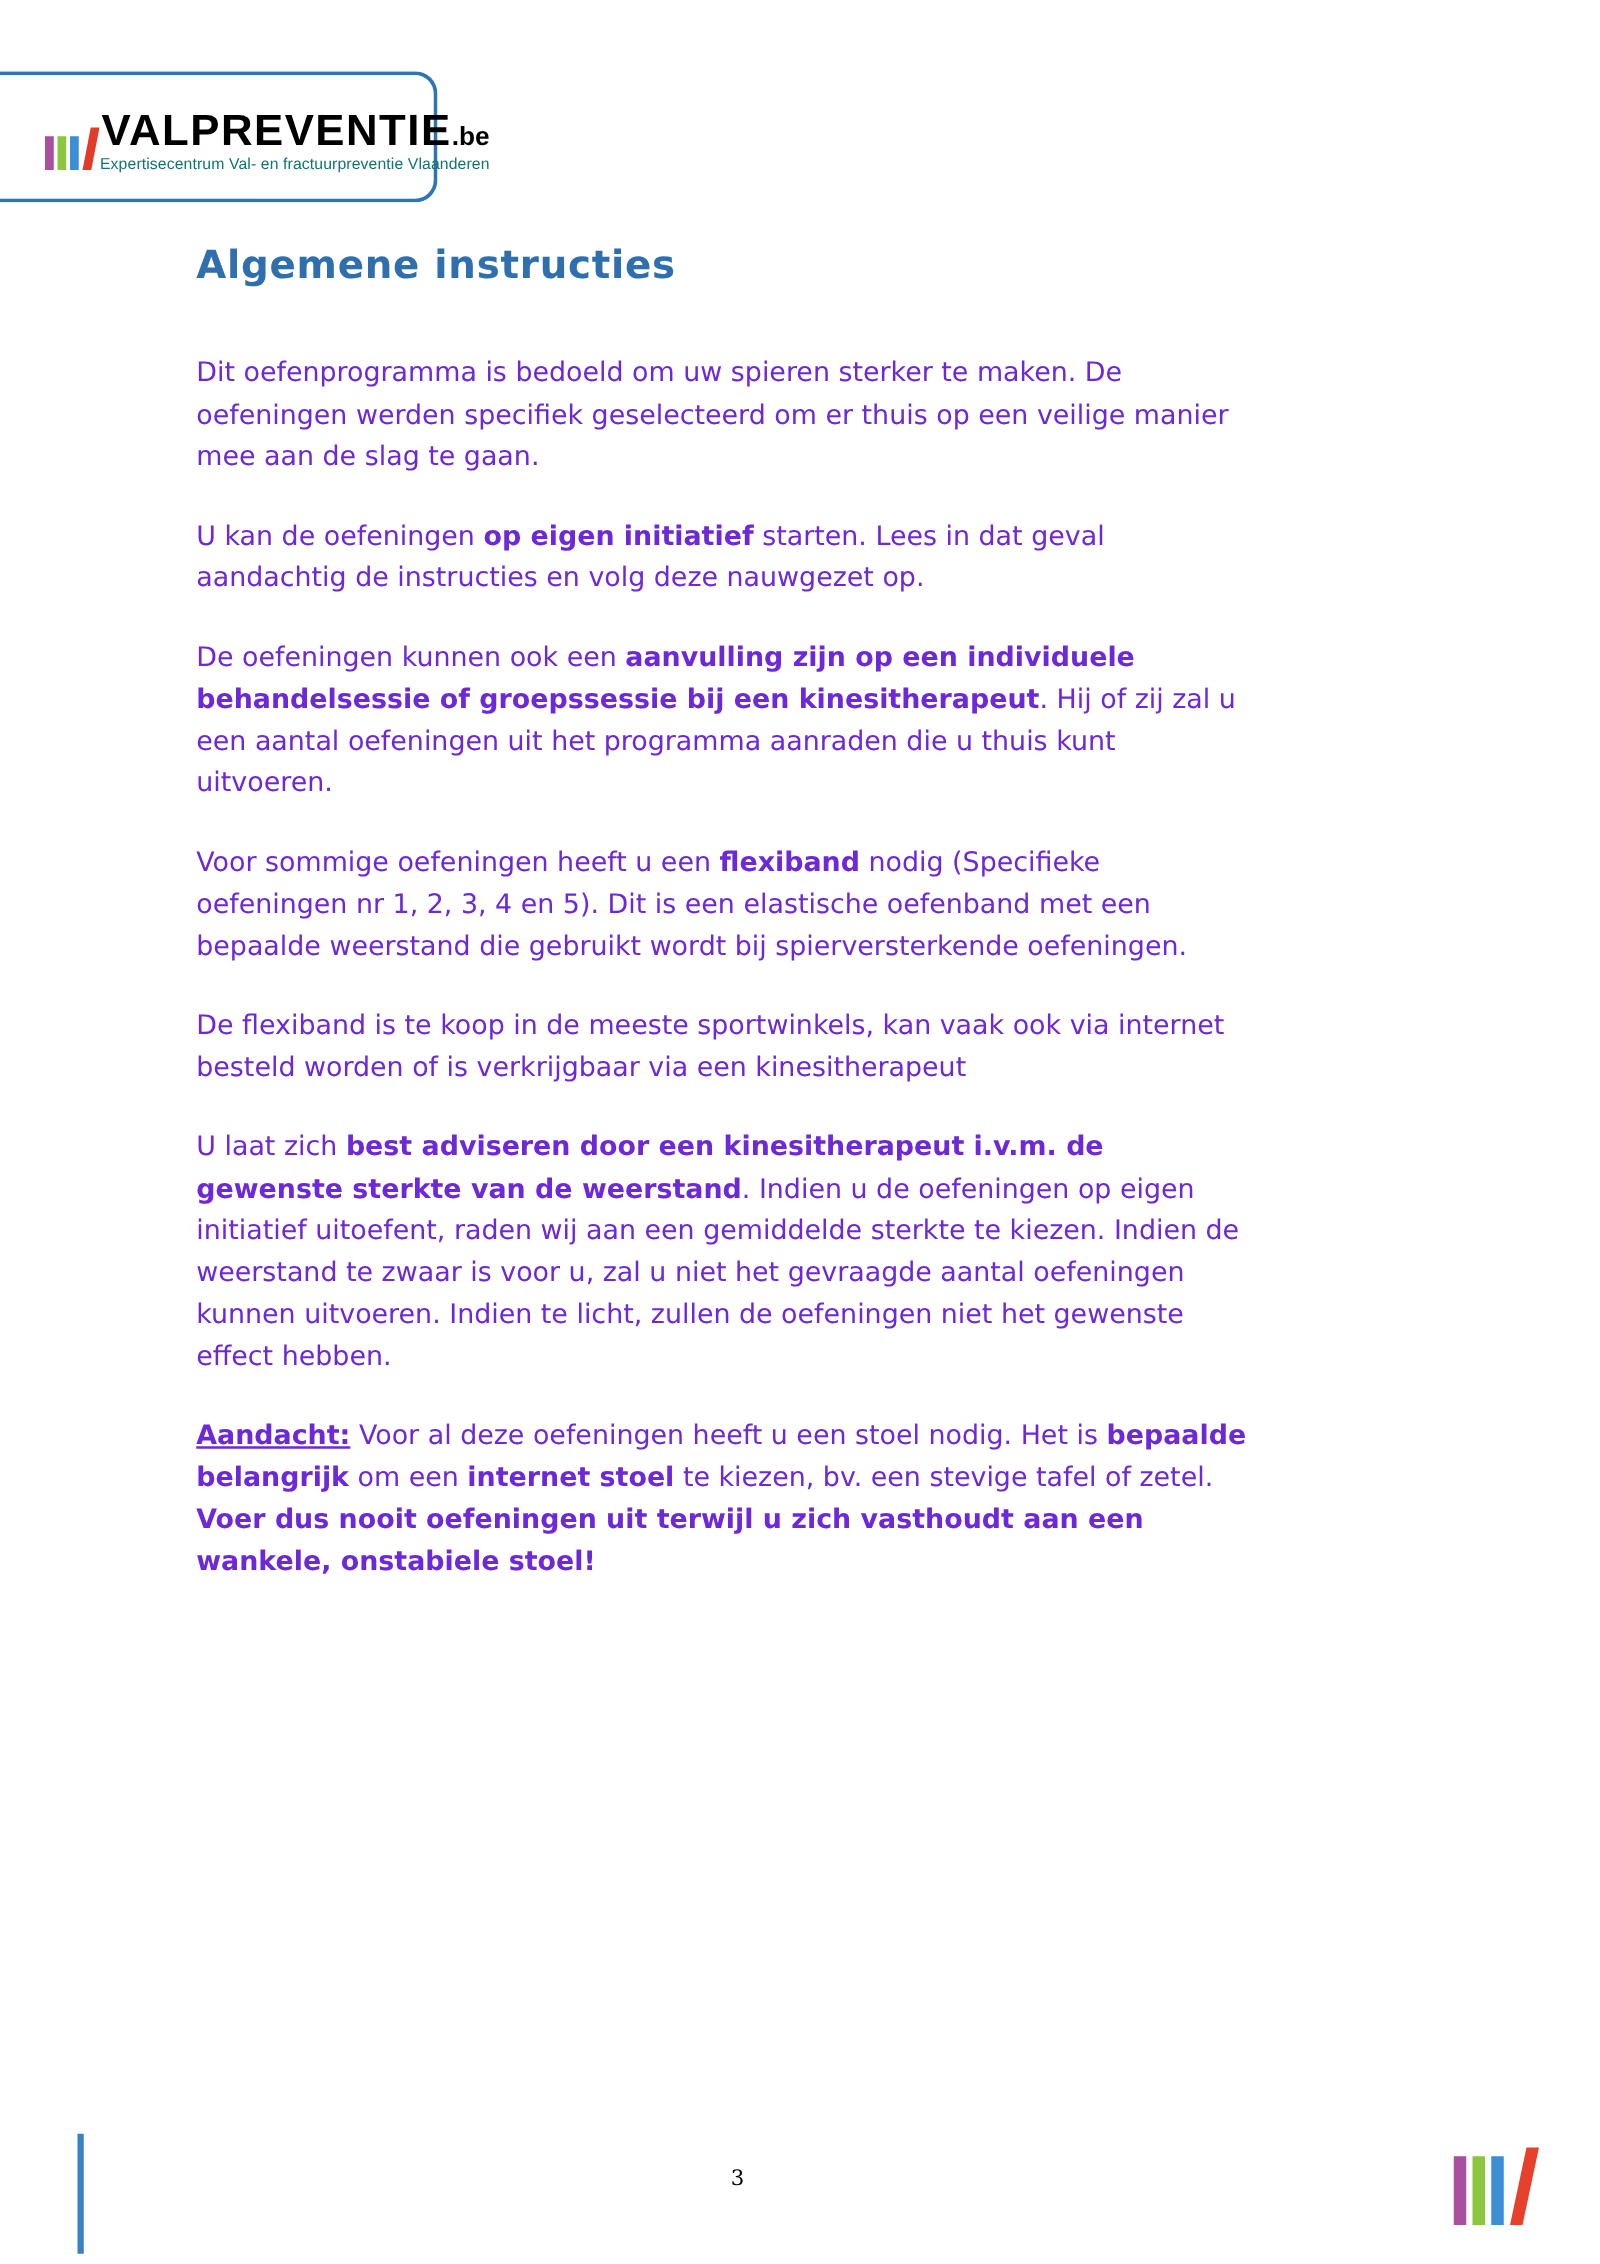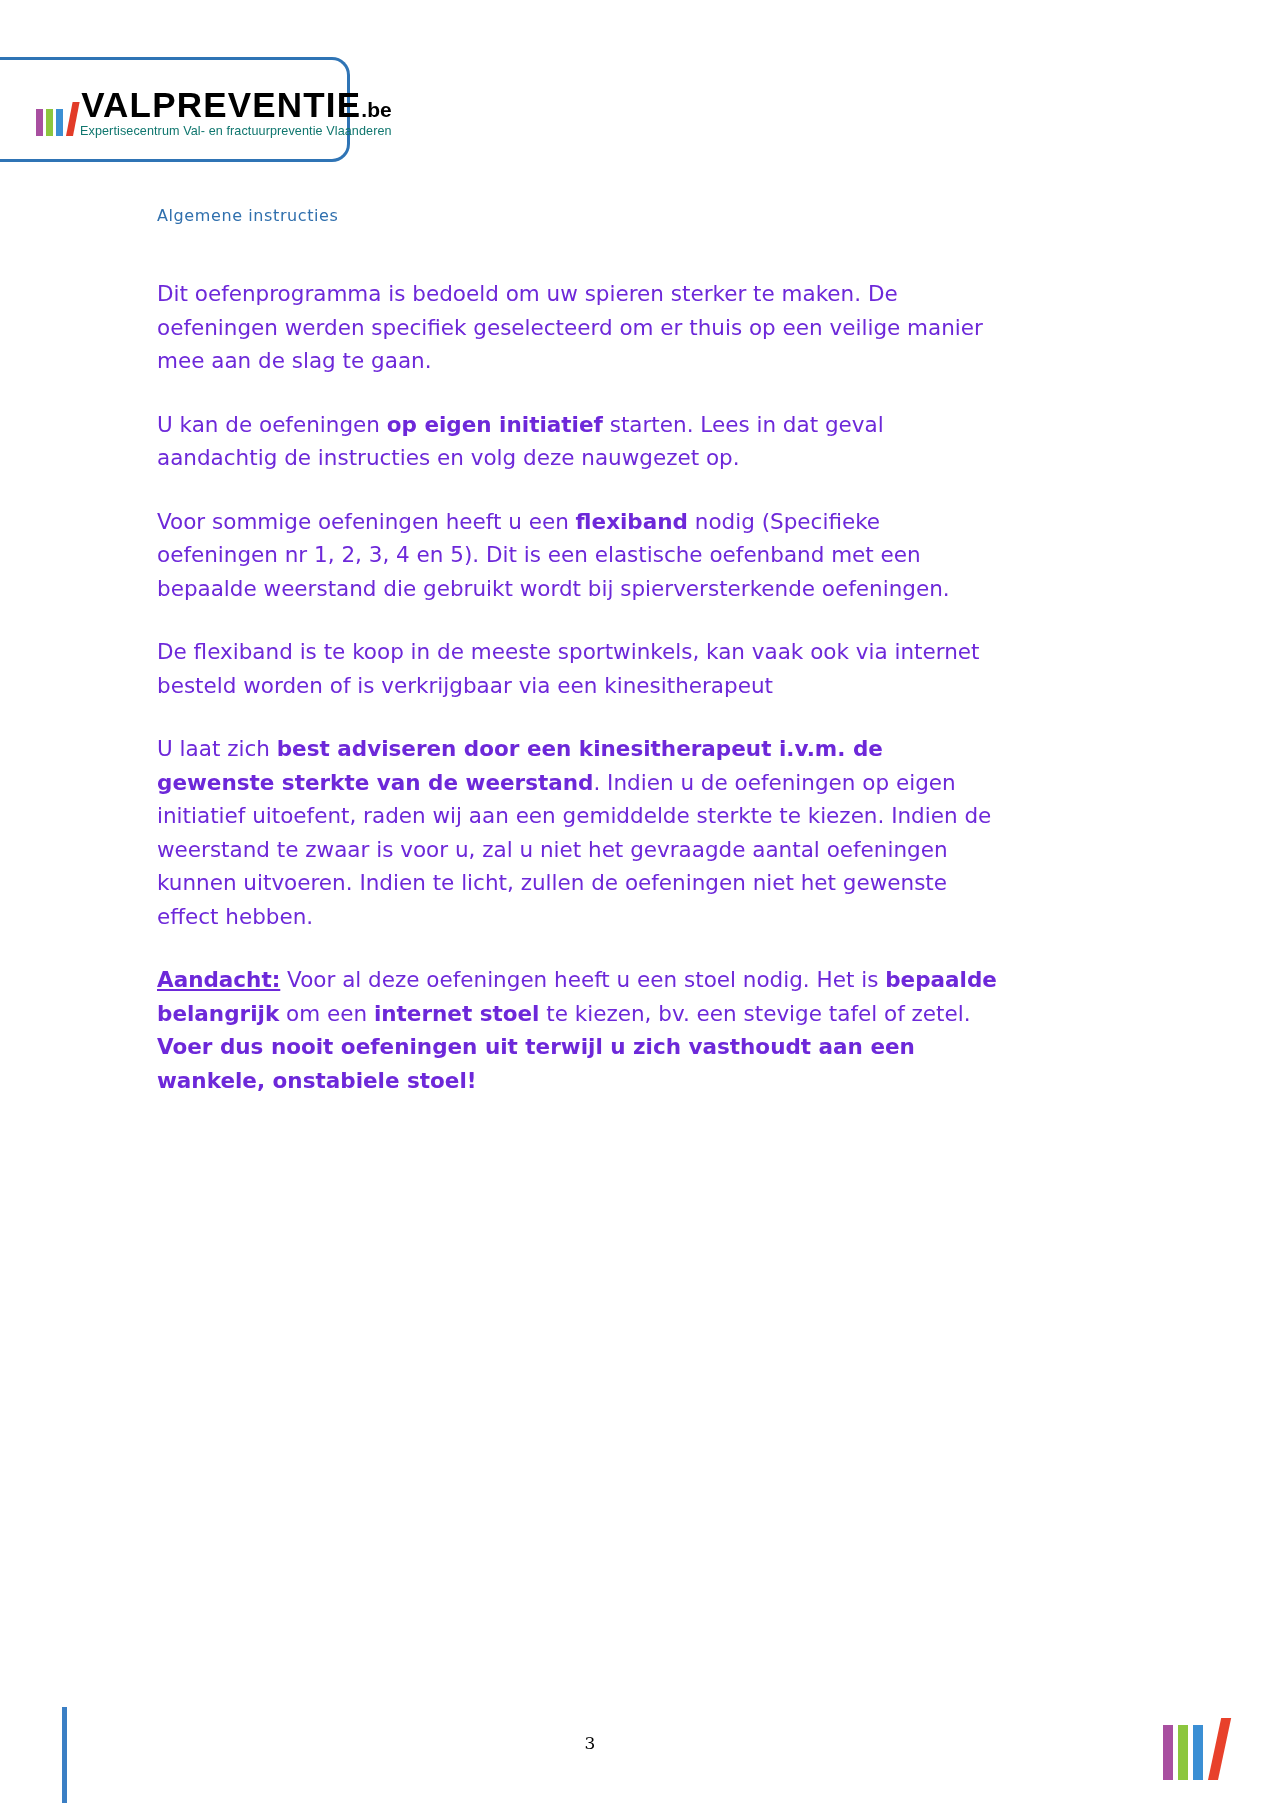--- a/index.html
+++ b/index.html
@@ -84,25 +84,25 @@
 
   
   .content {
     position: absolute;
     left: 157px;
     top: 190px;
     width: 845px;
   }
   .page-title {
     font-family: "DejaVu Sans", sans-serif;
-    font-weight: normal;
-    font-size: 16px;
+    font-weight: bold;
+    font-size: 31px;
     color: #2f6fad;
     letter-spacing: 0.6px;
-    margin: 16px 0 52px 0;
+    margin: 4px 0 52px 0;
   }
   .para {
     font-family: "DejaVu Sans", sans-serif;
     font-size: 21.5px;
     line-height: 33.5px;
     margin: 0 0 30px 0;
     color: #6d28d9;
     text-align: left;
   }
   .para:last-child { margin-bottom: 0; }
@@ -172,20 +172,21 @@
       <div class="logo-sub">Expertisecentrum Val- en fractuurpreventie Vlaanderen</div>
     </div>
   </div>
 </div>
 
 <div class="content">
   <h1 class="page-title" style="color: rgb(47, 111, 173);">Algemene instructies</h1>
   <div id="paragraphs">
       <p class="para"><span>Dit oefenprogramma is bedoeld om uw spieren sterker te maken. De oefeningen werden specifiek geselecteerd om er thuis op een veilige manier mee aan de slag te gaan.</span></p>
       <p class="para"><span>U kan de oefeningen </span><b>op eigen initiatief</b><span> starten. Lees in dat geval aandachtig de instructies en volg deze nauwgezet op.</span></p>
+      <p class="para"><span>De oefeningen kunnen ook een </span><b>aanvulling zijn op een individuele behandelsessie of groepssessie bij een kinesitherapeut</b><span>. Hij of zij zal u een aantal oefeningen uit het programma aanraden die u thuis kunt uitvoeren.</span></p>
       <p class="para"><span>Voor sommige oefeningen heeft u een </span><b>flexiband</b><span> nodig (Specifieke oefeningen nr 1, 2, 3, 4 en 5). Dit is een elastische oefenband met een bepaalde weerstand die gebruikt wordt bij spierversterkende oefeningen.</span></p>
       <p class="para"><span>De flexiband is te koop in de meeste sportwinkels, kan vaak ook via internet besteld worden of is verkrijgbaar via een kinesitherapeut</span></p>
       <p class="para"><span>U laat zich </span><b>best adviseren door een kinesitherapeut i.v.m. de gewenste sterkte van de weerstand</b><span>. Indien u de oefeningen op eigen initiatief uitoefent, raden wij aan een gemiddelde sterkte te kiezen. Indien de weerstand te zwaar is voor u, zal u niet het gevraagde aantal oefeningen kunnen uitvoeren. Indien te licht, zullen de oefeningen niet het gewenste effect hebben.</span></p>
       <p class="para"><u class="bu">Aandacht:</u><span> Voor al deze oefeningen heeft u een stoel nodig. Het is </span><b>bepaalde belangrijk</b><span> om een </span><b>internet stoel</b><span> te kiezen, bv. een stevige tafel of zetel. </span><b>Voer dus nooit oefeningen uit terwijl u zich vasthoudt aan een wankele, onstabiele stoel!</b></p>
     </div>
 </div>
 
 <div class="footer-rule" style="background: rgb(59, 127, 196);"></div>
 <div class="page-number">3</div>
 <div class="footer-bars">

